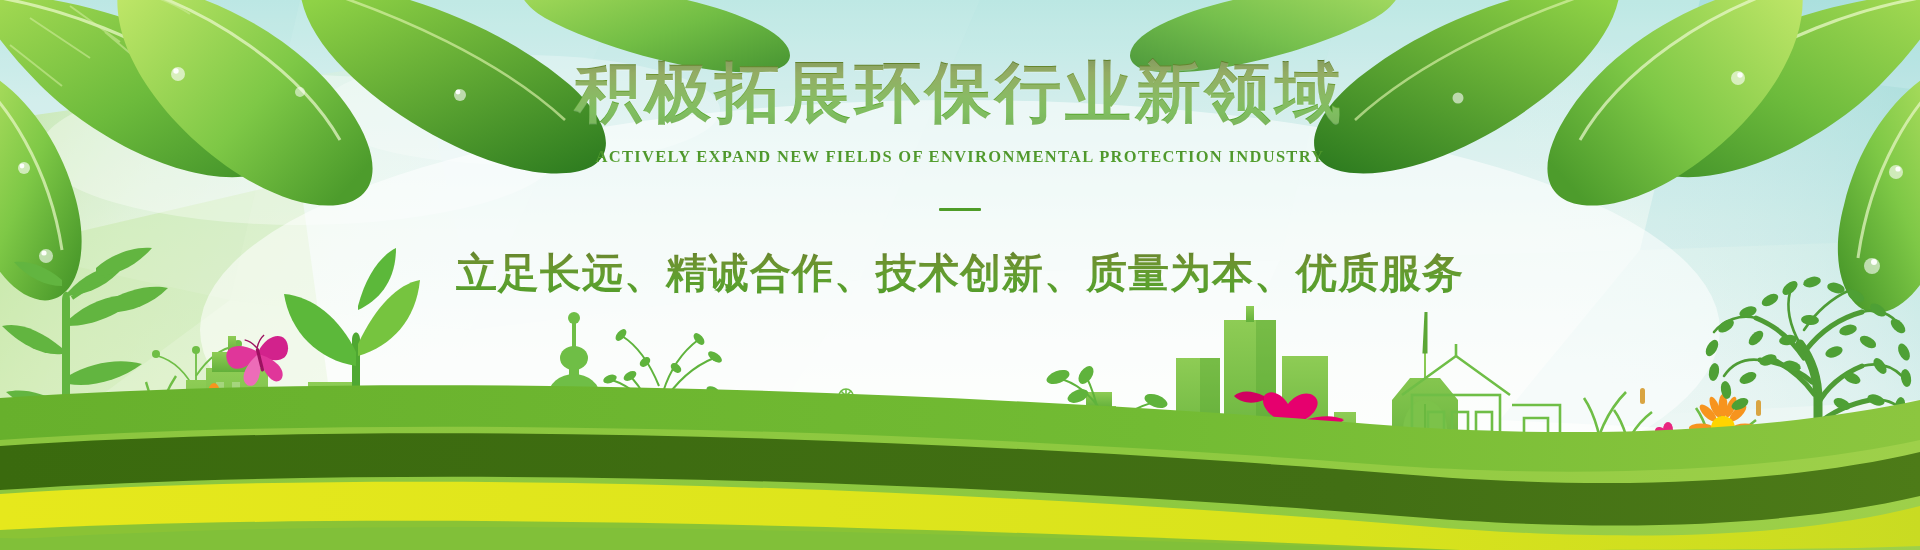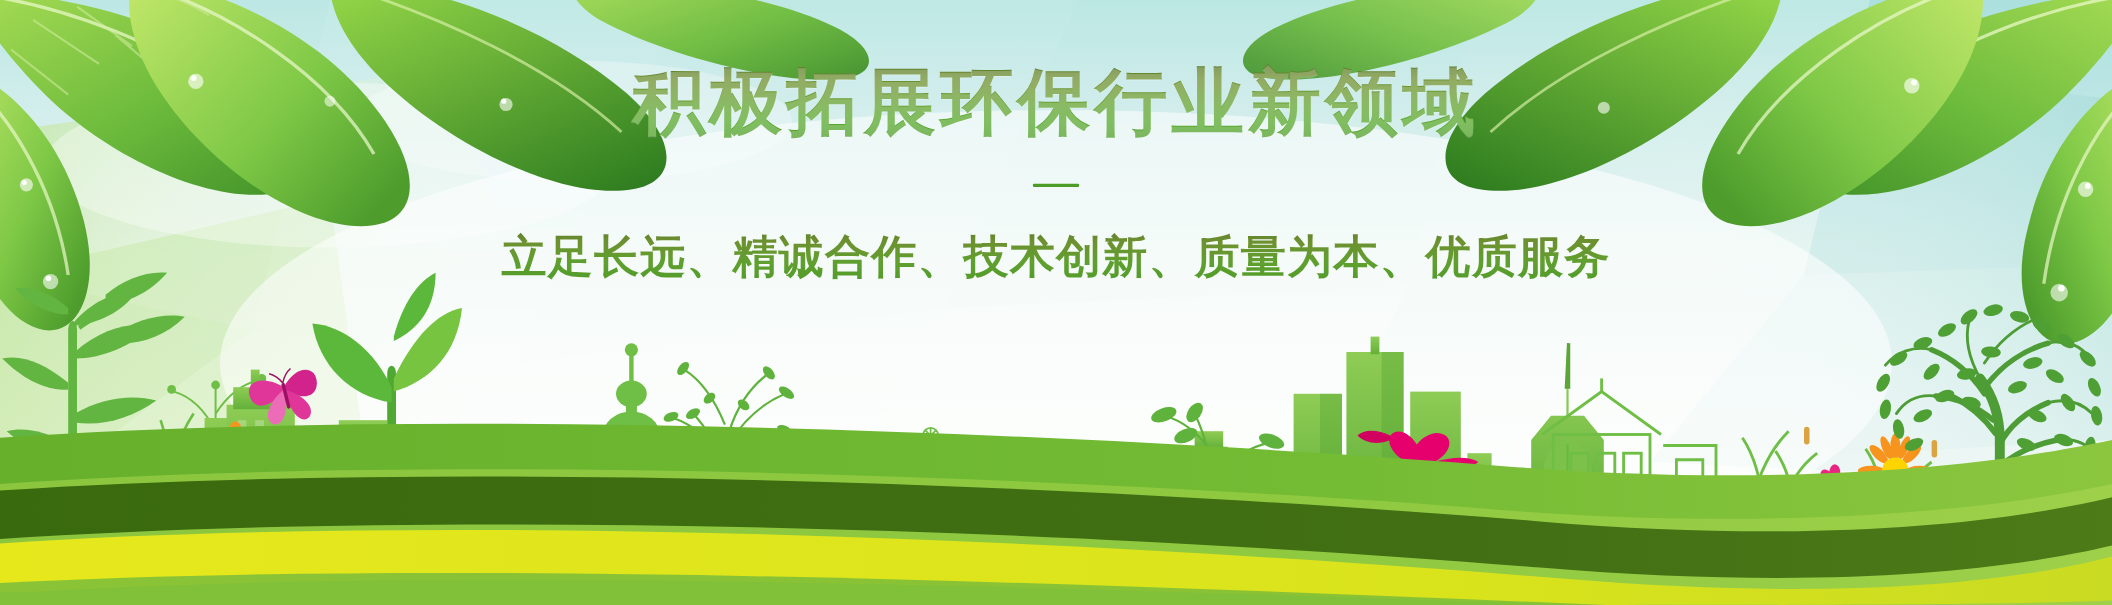--- a/index.html
+++ b/index.html
@@ -23,21 +23,21 @@
   .layer svg { width:1920px; height:550px; display:block; }
 
   
   .textblock {
     position:absolute;
     left:0; right:0; top:58px;
     text-align:center;
     z-index:40;
   }
   .main-title {
-    font-family:Liberation Sans, sans-serif;
+    font-family:Liberation Serif, serif;
     font-size:66px;
     font-weight:bold;
     letter-spacing:4px;
     line-height:1.05;
     background:linear-gradient(to bottom,#5c7a2a 0%,#6f9130 22%,#63a330 55%,#56a82c 78%,#4e9c28 100%);
     -webkit-background-clip:text;
     background-clip:text;
     color:transparent;
     -webkit-text-fill-color:transparent;
     text-shadow:0 1px 0 rgba(255,255,255,.25);
@@ -609,19 +609,20 @@
       <path d="M0,494 C420,466 980,490 1420,526 C1660,546 1820,532 1920,506
                L1920,546 C1820,550 1660,550 1420,550 C980,550 420,550 0,538 Z" fill="url(#bandYellow)"></path>
 
       <path d="M0,540 C420,512 980,536 1440,550 L1920,550 L1920,550 L0,550 Z" fill="url(#bandLime)"></path>
       <path d="M0,530 C420,508 980,530 1460,550 L0,550 Z" fill="#7fbf38" opacity=".9"></path>
     </svg>
   </div>
 
   <div class="textblock">
     <div class="main-title">积极拓展环保行业新领域</div>
+    <div class="sub-title">ACTIVELY EXPAND NEW FIELDS OF ENVIRONMENTAL PROTECTION INDUSTRY</div>
     <div class="divider-wrap">
       <span class="divider"></span>
     </div>
     <div class="tagline">立足长远、精诚合作、技术创新、质量为本、优质服务</div>
   </div>
 
 </div>
 
 </body></html>

